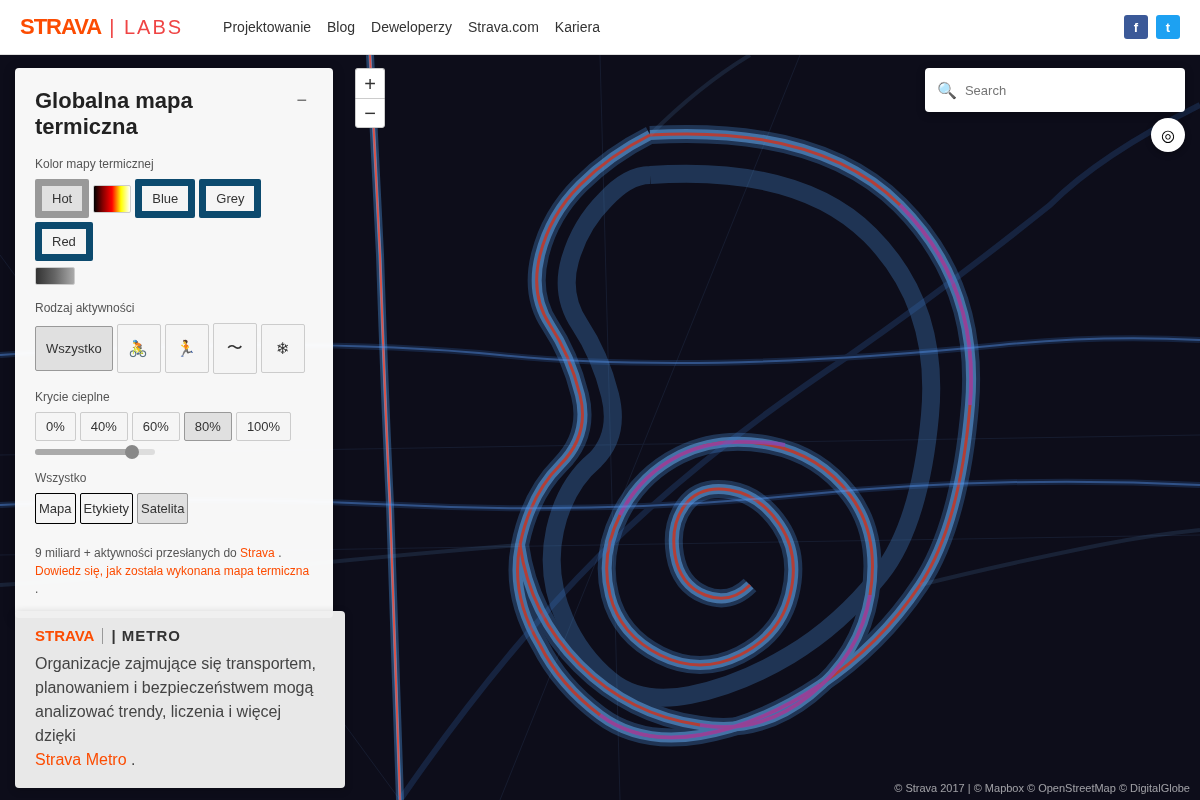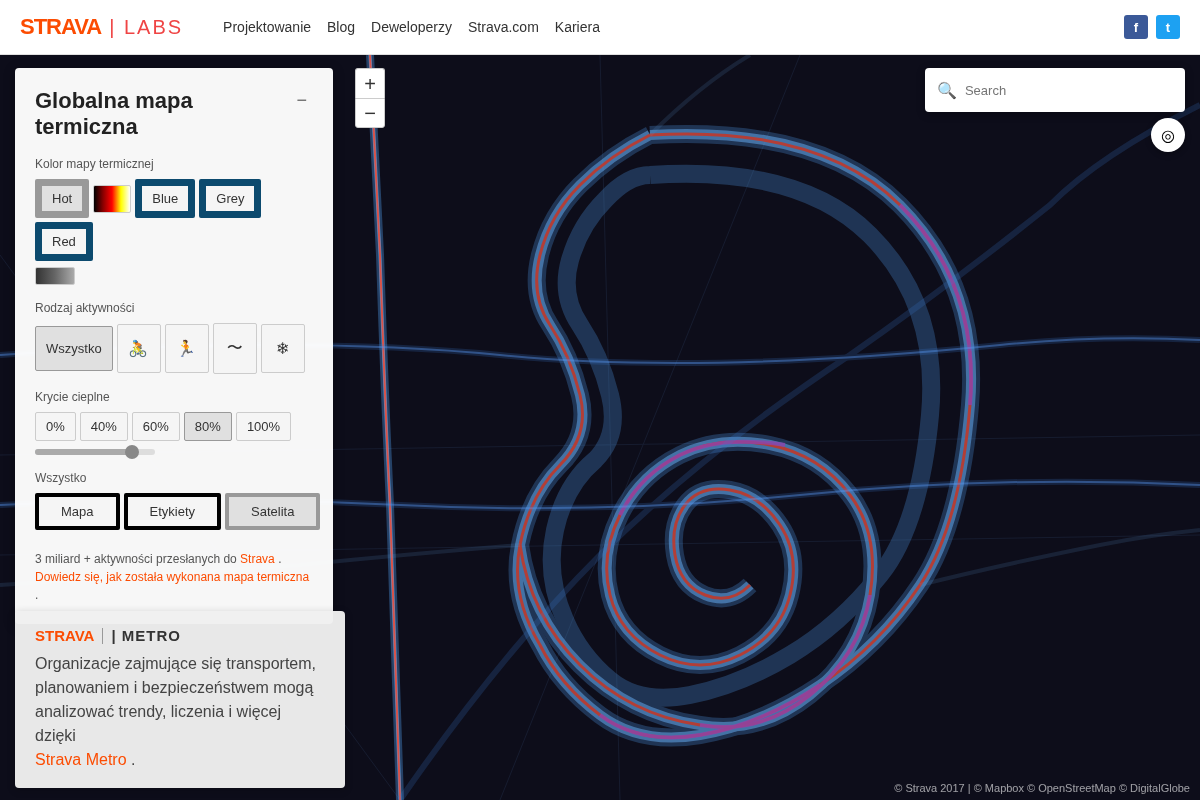--- a/index.html
+++ b/index.html
@@ -155,21 +155,21 @@
     .slider-thumb {
       width: 14px; height: 14px; background: #888; border-radius: 50%;
       position: absolute; top: -4px; left: 75%; cursor: pointer;
     }
 
     
     .layer-group {
       display: flex; gap: 4px;
     }
     .layer-btn {
-      border: 4px solid #000000; background: #f5f5f5; padding: 7px 22px;
+      border: 1px solid #000000; background: #f5f5f5; padding: 7px 3px;
       font-size: 13px; cursor: pointer; border-radius: 2px; color: #333;
     }
     .layer-btn.active { background: #e0e0e0; border-color: #999; }
 
     
     .info-text {
       font-size: 12px; color: #555; margin-top: 20px; line-height: 1.5;
     }
     .info-link { color: #fc4c02; text-decoration: none; cursor: pointer; }
 
@@ -345,21 +345,21 @@
   </div>
 
   <div class="section-label">Wszystko</div>
   <div class="layer-group">
     <button class="layer-btn">Mapa</button>
     <button class="layer-btn">Etykiety</button>
     <button class="layer-btn active">Satelita</button>
   </div>
 
   <div class="info-text">
-    <span>3 miliard + aktywności przesłanych do</span>
+    <span>9 miliard + aktywności przesłanych do</span>
     <a class="info-link">Strava</a>
     <span> . </span>
     <a class="info-link">Dowiedz się, jak została wykonana mapa termiczna</a>
     <span>.</span>
   </div>
 </div>
 
 <div id="metro-panel">
   <div class="metro-logo">
     <span class="metro-strava">STRAVA</span>

